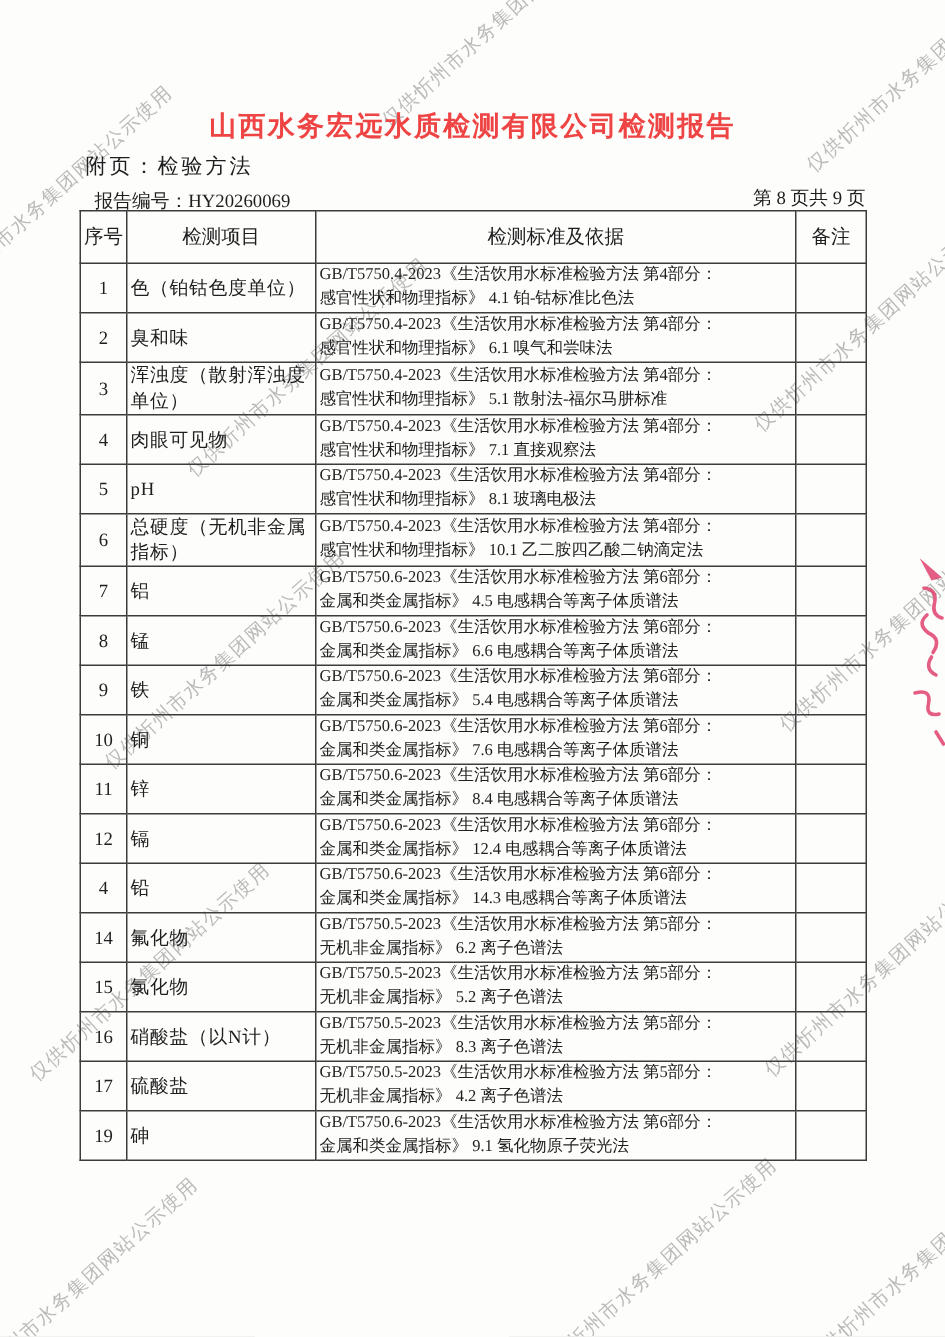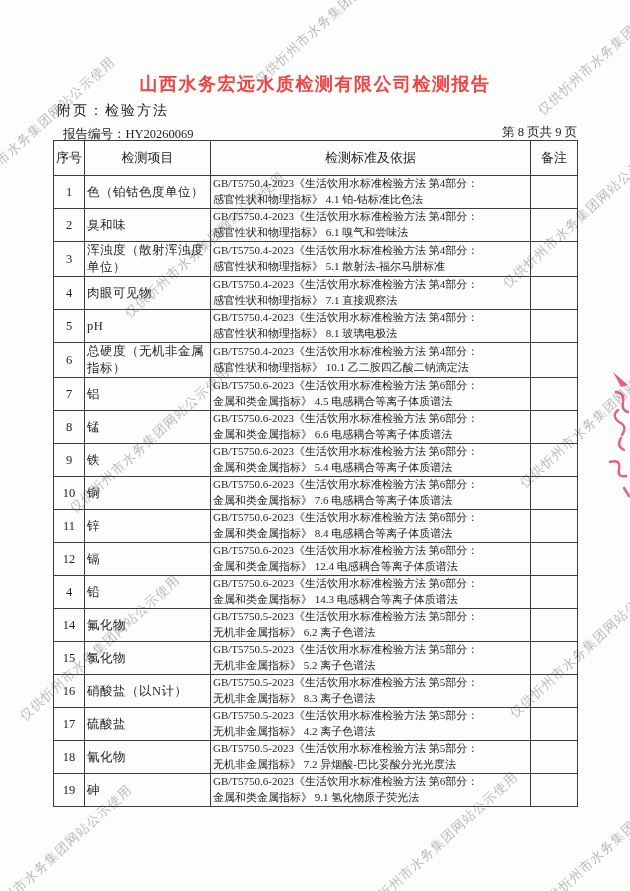--- a/index.html
+++ b/index.html
@@ -291,29 +291,20 @@
         <tr>
           <td class="c-no">17</td>
           <td class="c-item">硫酸盐</td>
           <td class="c-std">
             <div class="std-line">GB/T5750.5-2023《生活饮用水标准检验方法 第5部分：</div>
             <div class="std-line">无机非金属指标》 4.2 离子色谱法</div>
           </td>
           <td class="c-remark"></td>
         </tr>
         <tr>
-          <td class="c-no">18</td>
-          <td class="c-item">氰化物</td>
-          <td class="c-std">
-            <div class="std-line">GB/T5750.5-2023《生活饮用水标准检验方法 第5部分：</div>
-            <div class="std-line">无机非金属指标》 7.2 异烟酸-巴比妥酸分光光度法</div>
-          </td>
-          <td class="c-remark"></td>
-        </tr>
-        <tr>
           <td class="c-no">19</td>
           <td class="c-item">砷</td>
           <td class="c-std">
             <div class="std-line">GB/T5750.6-2023《生活饮用水标准检验方法 第6部分：</div>
             <div class="std-line">金属和类金属指标》 9.1 氢化物原子荧光法</div>
           </td>
           <td class="c-remark"></td>
         </tr>
       </tbody>
   </table>

